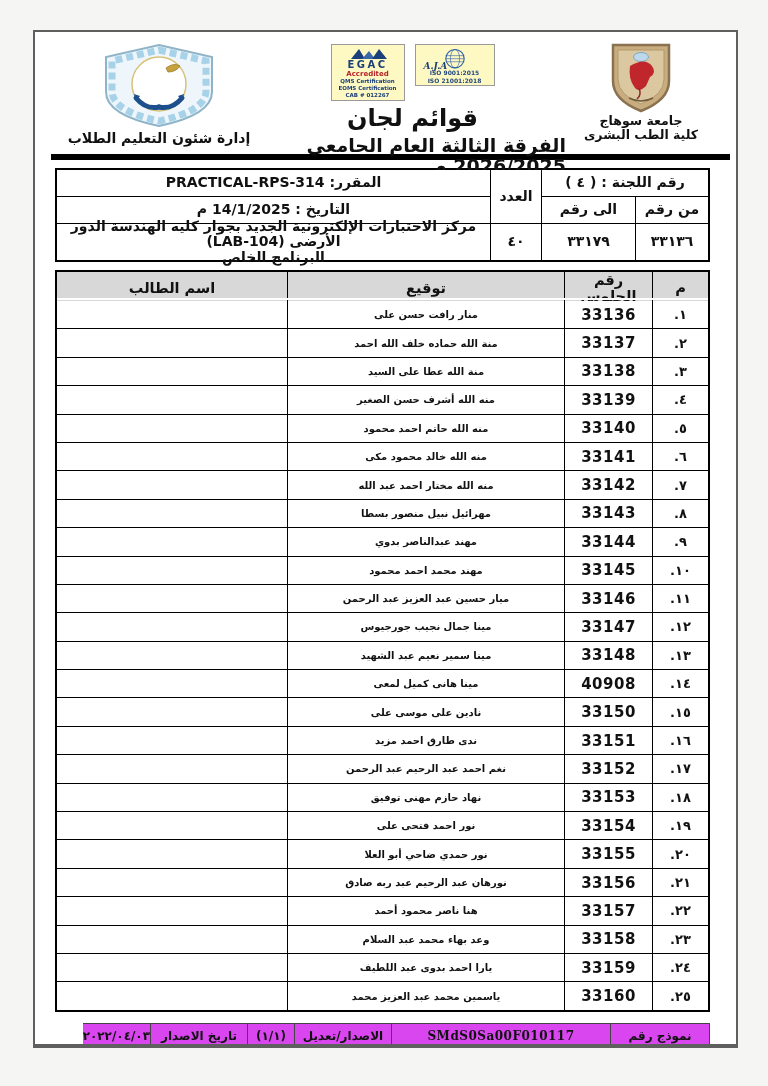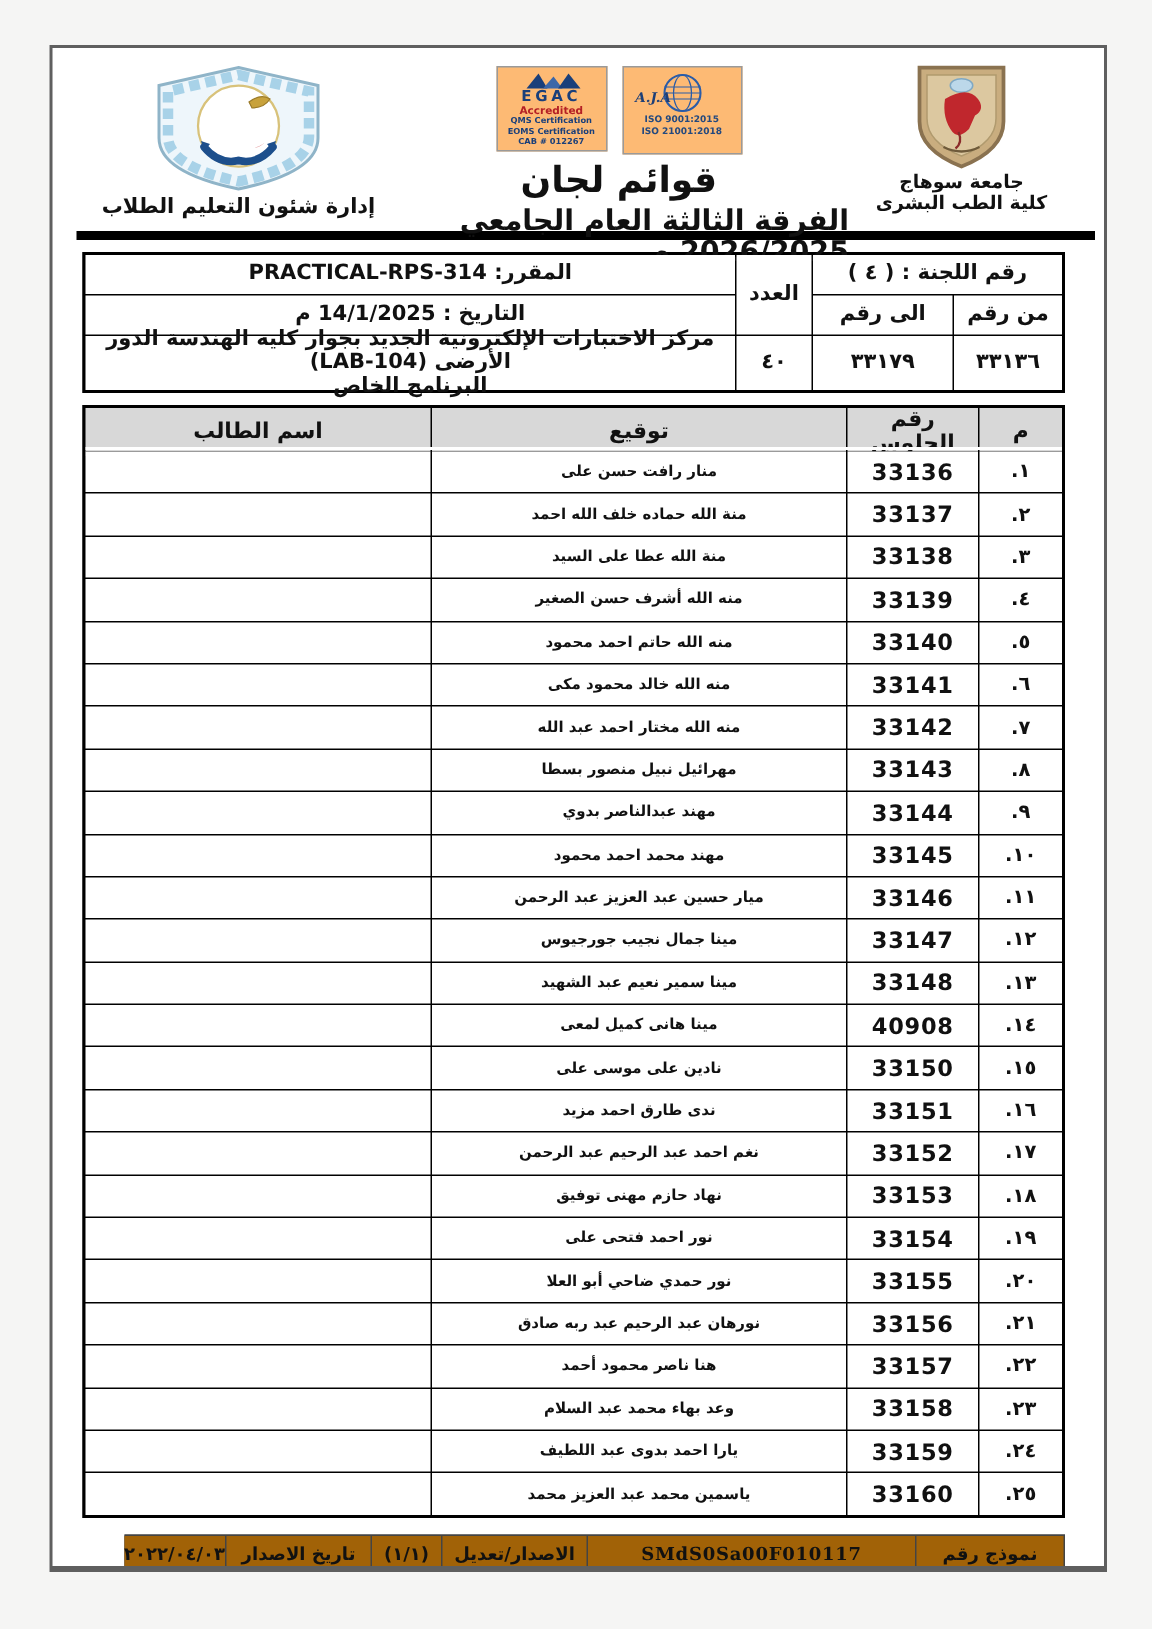--- a/index.html
+++ b/index.html
@@ -24,23 +24,23 @@
   }
   
   .hdr{display:flex;direction:rtl;align-items:flex-start;margin:2px 20px 4px 24px;height:108px;}
   .hdr-side{display:flex;flex-direction:column;align-items:center;}
   .hdr-right{width:150px;}
   .hdr-left{width:200px;}
   .hdr-center{flex:1;display:flex;flex-direction:column;align-items:center;}
   .uni-line{font-size:12.5px;line-height:1.15;}
   .aff-line{font-size:14px;margin-top:2px;}
   .certs{display:flex;direction:ltr;gap:10px;justify-content:center;margin-top:2px;}
-  .cert{background:#fdba74;border:1px solid #9a9a9a;box-sizing:border-box;display:flex;flex-direction:column;align-items:center;}
+  .cert{background:#fef9c3;border:1px solid #9a9a9a;box-sizing:border-box;display:flex;flex-direction:column;align-items:center;}
   .cert.egac{width:74px;height:57px;padding-top:2px;}
-  .cert.aja{width:80px;height:59px;padding-top:3px;position:relative;}
+  .cert.aja{width:80px;height:42px;padding-top:3px;position:relative;}
   .egac-name{font-size:10px;letter-spacing:2.5px;color:#1a3f7a;line-height:1;}
   .egac-accr{font-size:7px;color:#b42025;line-height:1.2;}
   .egac-ln{font-size:5.5px;color:#1a3f7a;line-height:1.25;letter-spacing:0;}
   .aja-name{position:absolute;top:16px;left:8px;font-family:"DejaVu Serif",serif;font-style:italic;font-size:9px;color:#1d3f77;}
   .aja-ln{font-size:6px;color:#24497e;line-height:1.3;}
   .title{font-size:24px;margin-top:4px;line-height:1.1;}
   .subtitle{font-size:19px;margin-top:4px;line-height:1.1;}
   
   .bar{height:6px;background:#000;margin:2px 6px 8px 16px;}
   
@@ -84,21 +84,21 @@
   
   .ftable{
     direction:rtl;
     display:grid;
     grid-template-columns:98px 218px 96px 46px 96px 1fr;
     gap:1px;background:#444;
     border:1.5px solid #444;
     margin:11px 26px 0 48px;
     height:25px;
   }
-  .ftable>div{background:#a16207;display:flex;align-items:center;justify-content:center;font-size:12px;}
+  .ftable>div{background:#d946ef;display:flex;align-items:center;justify-content:center;font-size:12px;}
   .f-formval{font-family:"DejaVu Serif",serif;font-size:13.5px;letter-spacing:.5px;text-align:right;}
 </style>
 </head>
 <body>
 
 <div class="page" dir="rtl">
 
   <header class="hdr">
 
     <div class="hdr-side hdr-right">

